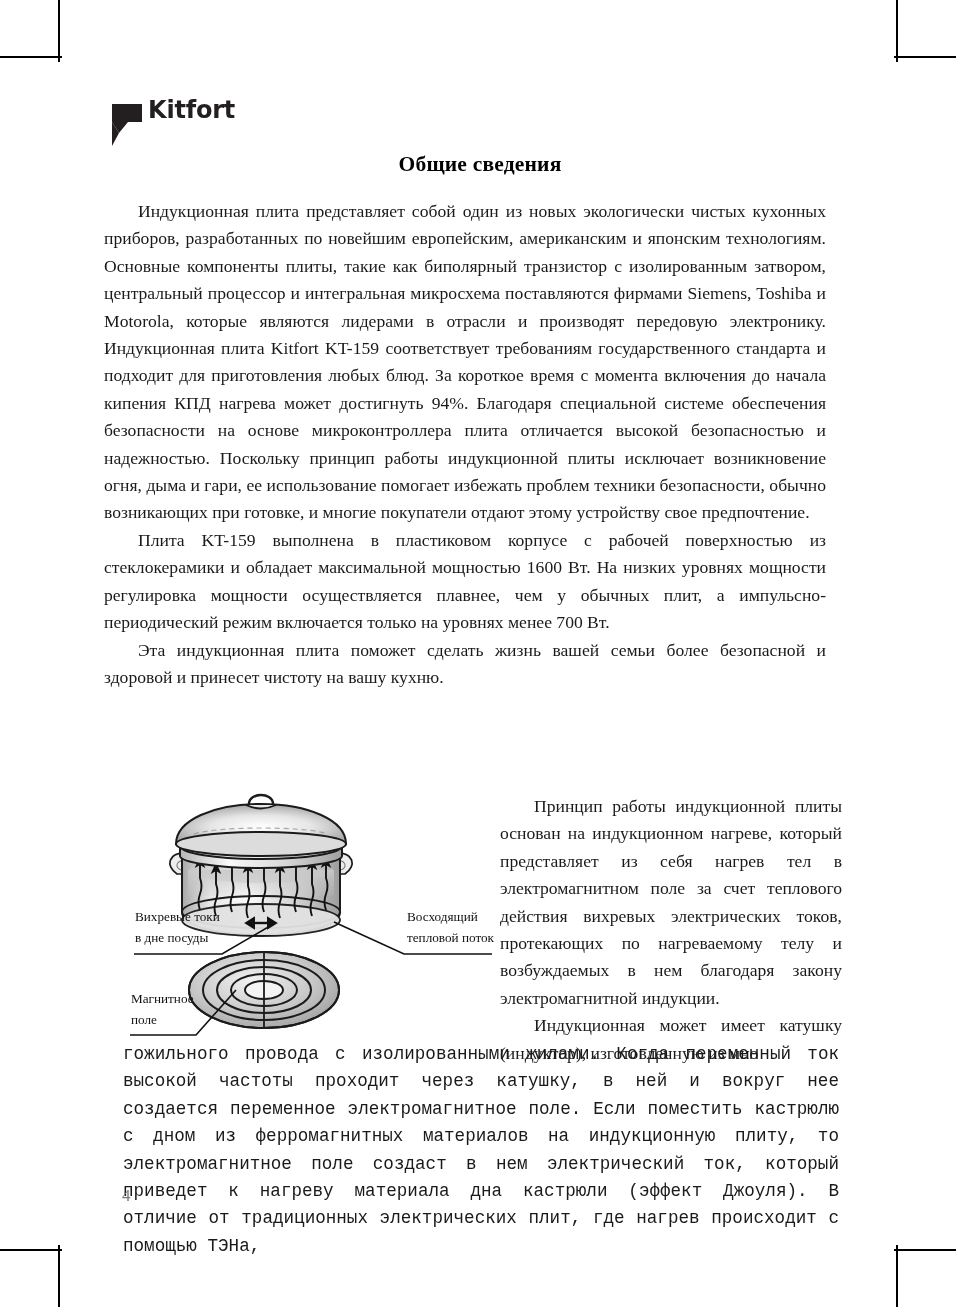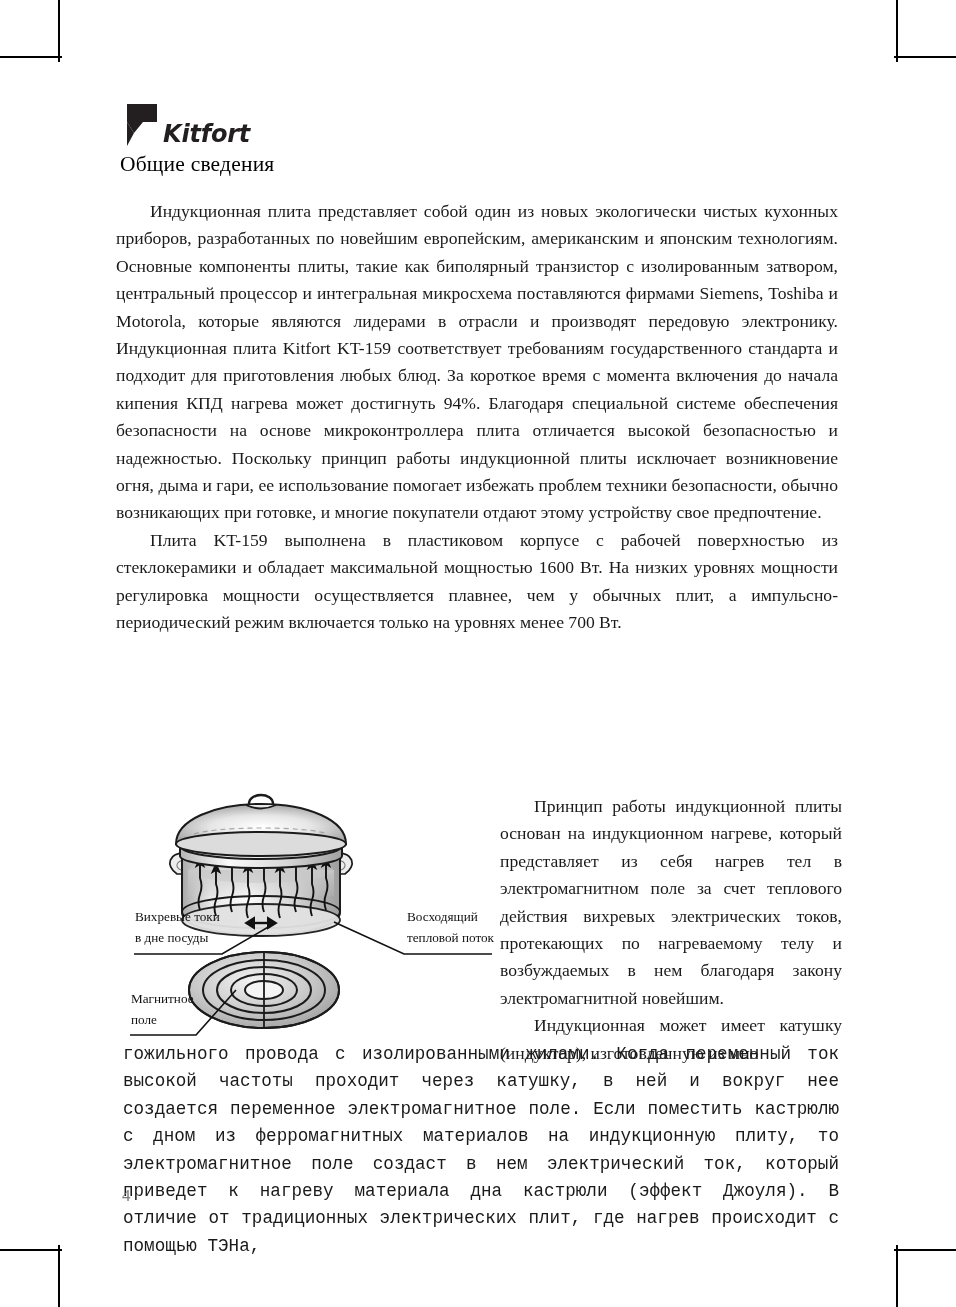--- a/index.html
+++ b/index.html
@@ -37,26 +37,24 @@
   .page {
     position: absolute;
     left: 0; top: 0;
     width: 956px;
     height: 1307px;
   }
 
   
   .logo {
     position: absolute;
-    left: 125px;
+    left: 110px;
     top: 102px;
     display: flex;
-    align-items: flex-end;
     height: 48px;
-    font-style: italic;
   }
   .logo-mark {
     width: 34px;
     height: 48px;
     position: relative;
     margin-right: 4px;
   }
   .logo-mark svg { display: block; }
   .logo-text {
     font-family: "DejaVu Sans", sans-serif;
@@ -67,41 +65,42 @@
     line-height: 1;
     position: relative;
     top: -4px;
   }
 
   
   .heading {
     position: absolute;
     width: 720px;
     left: 120px;
+    text-align: center;
     font-family: "Liberation Serif", serif;
-    font-weight: normal;
+    font-weight: bold;
     font-size: 21.5px;
     color: #000;
     letter-spacing: 0.2px;
   }
   #heading-general { top: 152px; }
   #heading-principle { top: 747px; }
 
   
   .body-col {
     position: absolute;
     font-size: 17.6px;
     line-height: 27.4px;
     text-align: justify;
     text-justify: inter-word;
     color: #1a1a1a;
     hyphens: manual;
   }
   #intro-block {
-    left: 116px;
+    left: 104px;
     top: 198px;
     width: 722px;
   }
   #intro-block p { margin: 0; text-indent: 34px; }
 
   #right-col {
     left: 500px;
     top: 793px;
     width: 342px;
   }
@@ -162,20 +161,21 @@
       </svg>
     </span>
     <span class="logo-text">Kitfort</span>
   </div>
 
   <div class="heading" id="heading-general">Общие сведения</div>
 
   <div class="body-col" id="intro-block">
     <p>Индукционная плита представляет собой один из новых экологически чистых кухонных приборов, разработанных по новейшим европейским, американским и японским технологиям. Основные компоненты плиты, такие как биполярный транзистор с изолированным затвором, центральный процессор и интегральная микросхема поставляются фирмами Siemens, Toshiba и Motorola, которые являются лидерами в отрасли и производят передовую электронику. Индукционная плита Kitfort KT-159 соответствует требованиям государственного стандарта и подходит для приготовления любых блюд. За короткое время с момента включения до начала кипения КПД нагрева может достигнуть 94%. Благодаря специальной системе обеспечения безопасности на основе микроконтроллера плита отличается высокой безопасностью и надежностью. Поскольку принцип работы индукционной плиты исключает возникновение огня, дыма и гари, ее использование помогает избежать проблем техники безопасности, обычно возникающих при готовке, и многие покупатели отдают этому устройству свое предпочтение.</p>
     <p>Плита KT-159 выполнена в пластиковом корпусе с рабочей поверхностью из стеклокерамики и обладает максимальной мощностью 1600 Вт. На низких уровнях мощности регулировка мощности осуществляется плавнее, чем у обычных плит, а импульсно-периодический режим включается только на уровнях менее 700 Вт.</p>
+    <p>Эта индукционная плита поможет сделать жизнь вашей семьи более безопасной и здоровой и принесет чистоту на вашу кухню.</p>
   </div>
 
 
   <div id="illustration">
     <svg width="390" height="255" viewBox="0 0 390 255" xmlns="http://www.w3.org/2000/svg">
       <defs>
         <radialGradient id="lidGrad" cx="50%" cy="58%" r="62%">
           <stop offset="0%" stop-color="#ffffff"></stop>
           <stop offset="48%" stop-color="#e6e6e6"></stop>
           <stop offset="100%" stop-color="#9a9a9a"></stop>
@@ -276,21 +276,21 @@
 
       <text class="fig-label" x="289" y="131">Восходящий</text>
       <text class="fig-label" x="289" y="152">тепловой поток</text>
 
       <text class="fig-label" x="13" y="213">Магнитное</text>
       <text class="fig-label" x="13" y="234">поле</text>
     </svg>
   </div>
 
   <div class="body-col" id="right-col">
-    <p>Принцип работы индукционной плиты основан на индукционном нагреве, который представляет из себя нагрев тел в электромагнитном поле за счет теплового действия вихревых электрических токов, протекающих по нагреваемому телу и возбуждаемых в нем благодаря закону электромагнитной новейшим.</p>
+    <p>Принцип работы индукционной плиты основан на индукционном нагреве, который представляет из себя нагрев тел в электромагнитном поле за счет теплового действия вихревых электрических токов, протекающих по нагреваемому телу и возбуждаемых в нем благодаря закону электромагнитной индукции.</p>
   <p>Индукционная может имеет катушку (индуктор), изготовленную из мно­</p>
     </div>
 
   <div class="body-col" id="bottom-block">
     <p>гожильного провода с изолированными жилами. Когда переменный ток высокой частоты проходит через катушку, в ней и вокруг нее создается переменное электромагнитное поле. Если поместить кастрюлю с дном из ферромагнитных материалов на индукционную плиту, то электромагнитное поле создаст в нем электрический ток, который приведет к нагреву материала дна кастрюли (эффект Джоуля). В отличие от традиционных электрических плит, где нагрев происходит с помощью ТЭНа,</p>
   </div>
 
   <div id="page-number">4</div>
 
 </div>

